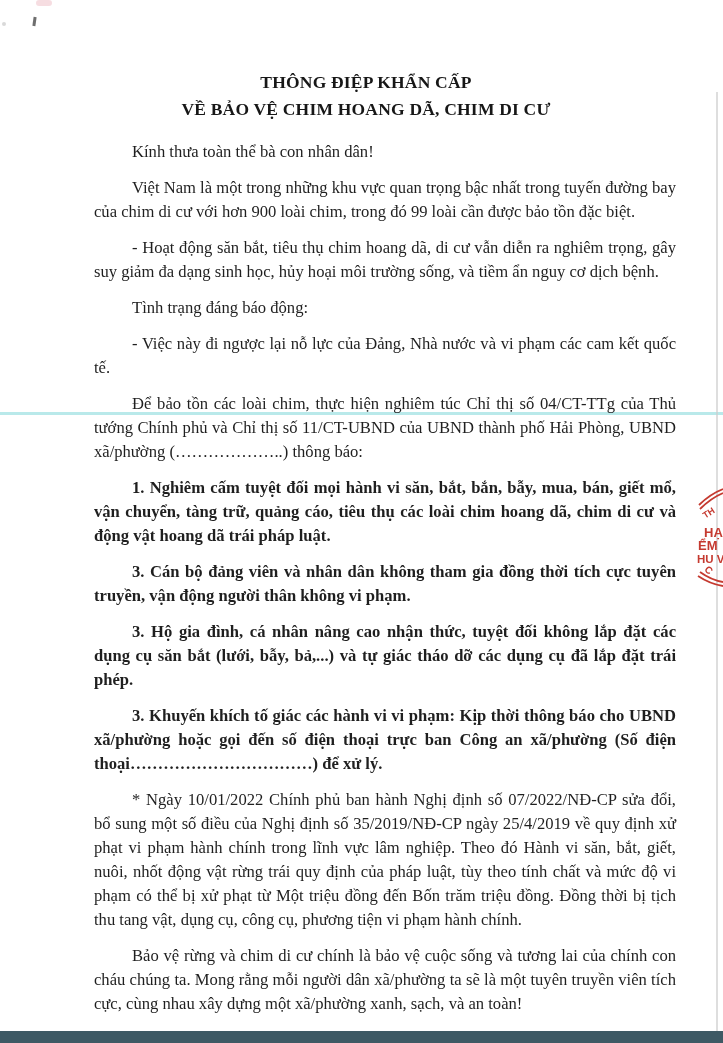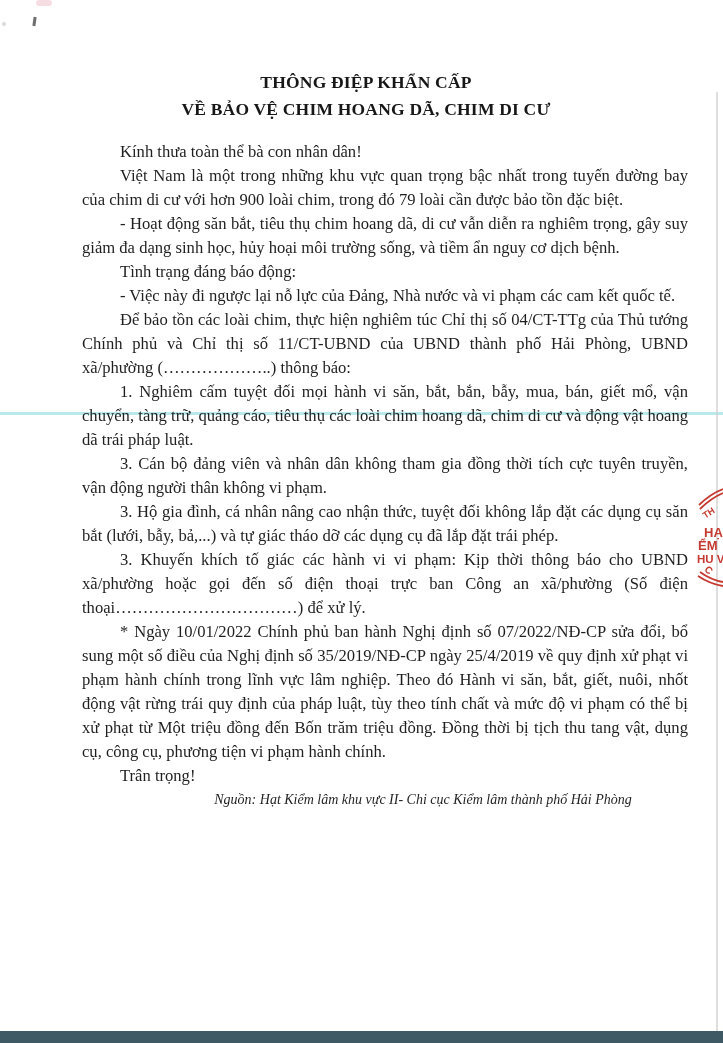--- a/index.html
+++ b/index.html
@@ -25,24 +25,24 @@
   }
   .body-text{
     margin-top:17px;
     margin-left:22px;
     width:606px;
     font-size:16.6px;
     line-height:24px;
     text-align:justify;
   }
   .body-text p{
-    margin:0;
+    margin:12px;
     text-indent:38px;
   }
-  .body-text p.bold{font-weight:400;}
+  .body-text p.bold{font-weight:700;}
   .penalty b{font-weight:400;}
   .source-line{
     margin-top:13px;
     font-style:italic;
     font-size:14px;
     text-indent:0;
     text-align:center;
     padding-left:38px;
   }
   
@@ -80,30 +80,31 @@
   <div class="edge-line" style="background: rgb(204, 204, 204);"></div>
 
   <div class="content">
     <div class="title-block">
       <div>THÔNG ĐIỆP KHẨN CẤP</div>
       <div>VỀ BẢO VỆ CHIM HOANG DÃ, CHIM DI CƯ</div>
     </div>
 
     <div class="body-text">
       <p>Kính thưa toàn thể bà con nhân dân!</p>
-      <p>Việt Nam là một trong những khu vực quan trọng bậc nhất trong tuyến đường bay của chim di cư với hơn 900 loài chim, trong đó 79 loài cần được bảo tồn đặc biệt.</p>
+      <p>Việt Nam là một trong những khu vực quan trọng bậc nhất trong tuyến đường bay của chim di cư với hơn 900 loài chim, trong đó 99 loài cần được bảo tồn đặc biệt.</p>
       <p>- Hoạt động săn bắt, tiêu thụ chim hoang dã, di cư vẫn diễn ra nghiêm trọng, gây suy giảm đa dạng sinh học, hủy hoại môi trường sống, và tiềm ẩn nguy cơ dịch bệnh.</p>
       <p>Tình trạng đáng báo động:</p>
       <p>- Việc này đi ngược lại nỗ lực của Đảng, Nhà nước và vi phạm các cam kết quốc tế.</p>
       <p>Để bảo tồn các loài chim, thực hiện nghiêm túc Chỉ thị số 04/CT-TTg của Thủ tướng Chính phủ và Chỉ thị số 11/CT-UBND của UBND thành phố Hải Phòng, UBND xã/phường (………………..) thông báo:</p>
       <p class="bold">1. Nghiêm cấm tuyệt đối mọi hành vi săn, bắt, bắn, bẫy, mua, bán, giết mổ, vận chuyển, tàng trữ, quảng cáo, tiêu thụ các loài chim hoang dã, chim di cư và động vật hoang dã trái pháp luật.</p>
       <p class="bold">3. Cán bộ đảng viên và nhân dân không tham gia đồng thời tích cực tuyên truyền, vận động người thân không vi phạm.</p>
       <p class="bold">3. Hộ gia đình, cá nhân nâng cao nhận thức, tuyệt đối không lắp đặt các dụng cụ săn bắt (lưới, bẫy, bả,...) và tự giác tháo dỡ các dụng cụ đã lắp đặt trái phép.</p>
       <p class="bold">3. Khuyến khích tố giác các hành vi vi phạm: Kịp thời thông báo cho UBND xã/phường hoặc gọi đến số điện thoại trực ban Công an xã/phường (Số điện thoại……………………………) để xử lý.</p>
       <p class="penalty"><span>* Ngày 10/01/2022 Chính phủ ban hành Nghị định số 07/2022/NĐ-CP sửa đổi, bổ sung một số điều của Nghị định số 35/2019/NĐ-CP ngày 25/4/2019 về quy định xử phạt vi phạm hành chính trong lĩnh vực lâm nghiệp. Theo đó Hành vi săn, bắt, giết, nuôi, nhốt động vật rừng trái quy định của pháp luật, tùy theo tính chất và mức độ vi phạm có thể bị xử </span><b>phạt từ Một triệu đồng đến Bốn trăm triệu đồng</b><span>. Đồng thời bị tịch thu tang vật, dụng cụ, công cụ, phương tiện vi phạm hành chính.</span></p>
+      <p>Bảo vệ rừng và chim di cư chính là bảo vệ cuộc sống và tương lai của chính con cháu chúng ta. Mong rằng mỗi người dân xã/phường ta sẽ là một tuyên truyền viên tích cực, cùng nhau xây dựng một xã/phường xanh, sạch, và an toàn!</p>
       <p>Trân trọng!</p>
       <p class="source-line">Nguồn: Hạt Kiểm lâm khu vực II- Chi cục Kiểm lâm thành phố Hải Phòng</p>
     </div>
   </div>
 
   <div class="stamp">
     <svg width="26" height="106" viewBox="0 0 26 106" xmlns="http://www.w3.org/2000/svg">
       <g fill="none" stroke="#c53a30" stroke-width="1.8">
         <path d="M2,21 Q13,10 26,5"></path>
         <path d="M3,25 Q14,14 26,9"></path>

